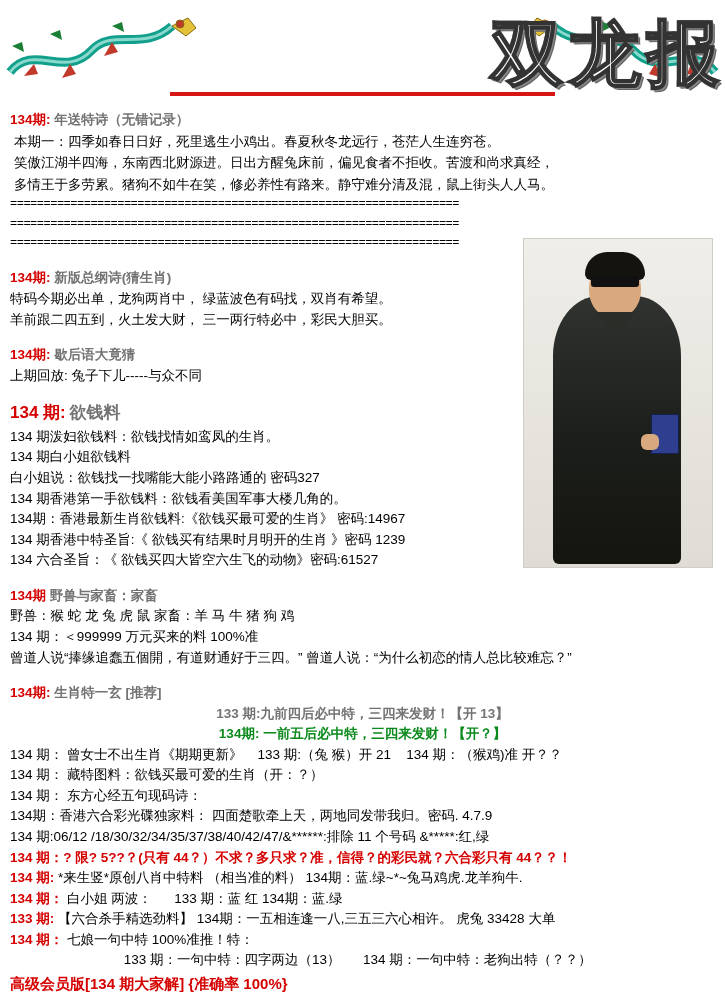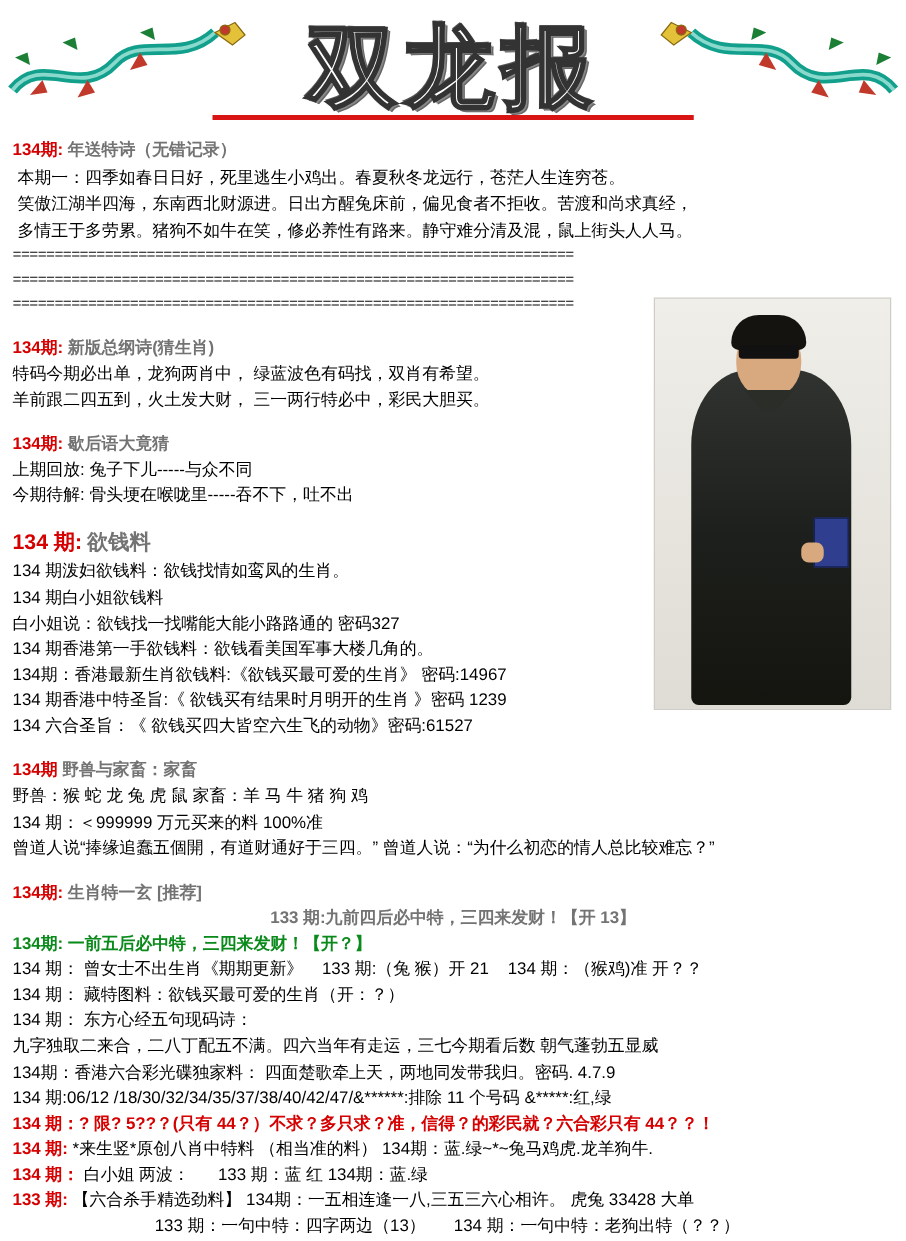--- a/index.html
+++ b/index.html
@@ -19,21 +19,21 @@
       linear-gradient(to bottom, #ffffff 0%, #ffffff 100%);
     overflow:hidden;
   }
   .banner .dragon{
     position:absolute;top:2px;width:200px;height:92px;
   }
   .banner .dragon.left{left:4px;}
   .banner .dragon.right{right:4px;}
   .title-main{
     position:absolute;left:0;right:0;top:6px;
-    text-align:center;
+    text-align:right;
     font-family:"DejaVu Serif", serif;
     font-weight:bold;
     font-size:72px;
     letter-spacing:6px;
     color:#ffffff;
     -webkit-text-stroke:2px #333;
     text-shadow:
       2px 2px 0 #888,
       3px 3px 0 #666,
       -1px -1px 0 #555,
@@ -196,21 +196,20 @@
     <span class="blueb">新版总纲诗(猜生肖)</span>
   </div>
   <div class="row textcol">特码今期必出单，龙狗两肖中，   绿蓝波色有码找，双肖有希望。</div>
   <div class="row textcol">羊前跟二四五到，火土发大财，  三一两行特必中，彩民大胆买。</div>
 
   <div class="row sec-title">
     <span class="redb">134期:</span>
     <span class="blueb">歇后语大竟猜</span>
   </div>
   <div class="row textcol">上期回放:   兔子下儿-----与众不同</div>
-  <div class="row textcol">今期待解:   骨头埂在喉咙里-----吞不下，吐不出</div>
 
   <div class="row sec-title">
     <span class="redb big">134 期:</span>
     <span class="blueb big">欲钱料</span>
   </div>
   <div class="row textcol">134 期泼妇欲钱料：欲钱找情如鸾凤的生肖。</div>
   <div class="row textcol">134 期白小姐欲钱料</div>
   <div class="row textcol">白小姐说：欲钱找一找嘴能大能小路路通的  密码327</div>
   <div class="row textcol">134 期香港第一手欲钱料：欲钱看美国军事大楼几角的。</div>
   <div class="row textcol">134期：香港最新生肖欲钱料:《欲钱买最可爱的生肖》       密码:14967</div>
@@ -225,42 +224,41 @@
   <div class="row textcol">134 期：＜999999 万元买来的料 100%准</div>
   <div class="row full">曾道人说“捧缘追蠢五個開，有道财通好于三四。”   曾道人说：“为什么初恋的情人总比较难忘？”</div>
 
   <div class="row sec-title">
     <span class="redb">134期:</span>
     <span class="blueb">生肖特一玄 [推荐]</span>
   </div>
   <div class="row" style="text-align:center">
     <span class="blueb">133 期:九前四后必中特，三四来发财！【开 13】</span>
   </div>
-  <div class="row" style="">
+  <div class="row" style="text-align:center">
     <span class="green">134期: 一前五后必中特，三四来发财！【开？】</span>
   </div>
 
   <div class="row">
     <span>134 期：</span>
     <span>曾女士不出生肖《期期更新》</span>
     &nbsp;&nbsp;
     <span>133 期:（兔 猴）开 21</span>
     &nbsp;&nbsp;
     <span>134 期：（猴鸡)准 开？？</span>
   </div>
   <div class="row">
     <span>134 期：</span>
     <span>藏特图料：欲钱买最可爱的生肖（开：？）</span>
   </div>
   <div class="row">
     <span>134 期：</span>
     <span>东方心经五句现码诗：</span>
   </div>
 
-  <div class="row">九字独取二来合，二八丁配五不满。四六当年有走运，三七今期看后数 朝气蓬勃五显威</div>
   <div class="row">134期：香港六合彩光碟独家料：  四面楚歌牵上天，两地同发带我归。密码.  4.7.9</div>
   <div class="row">134 期:06/12 /18/30/32/34/35/37/38/40/42/47/&amp;******:排除 11 个号码 &amp;*****:红,绿</div>
 
   <div class="row redb">134 期：? 限? 5??？(只有 44？）不求？多只求？准，信得？的彩民就？六合彩只有 44？？！</div>
 
   <div class="row">
     <span class="redb">134 期:</span>
     <span>*来生竖*原创八肖中特料 （相当准的料）</span>
     <span>134期：蓝.绿~*~兔马鸡虎.龙羊狗牛.</span>
   </div>
@@ -269,20 +267,24 @@
     <span>白小姐 两波：</span>
     &nbsp;&nbsp;&nbsp;&nbsp;
     <span>133 期：蓝 红               134期：蓝.绿</span>
   </div>
   <div class="row">
     <span class="redb">133 期:</span>
     <span>【六合杀手精选劲料】</span>
     <span>134期：一五相连逢一八,三五三六心相许。  虎兔   33428 大单</span>
   </div>
   <div class="row">
+    <span class="redb">134 期：</span>
+    <span>七娘一句中特 100%准推！特：</span>
+  </div>
+  <div class="row">
     <span style="display:inline-block;width:110px"></span>
     <span>133 期：一句中特：四字两边（13）</span>
     &nbsp;&nbsp;&nbsp;&nbsp;
     <span>134 期：一句中特：老狗出特（？？）</span>
   </div>
 
   <div class="foot">
     <div class="foot-title">
       <span class="redb">高级会员版[134 期大家解] {准确率 100%}</span>
     </div>

